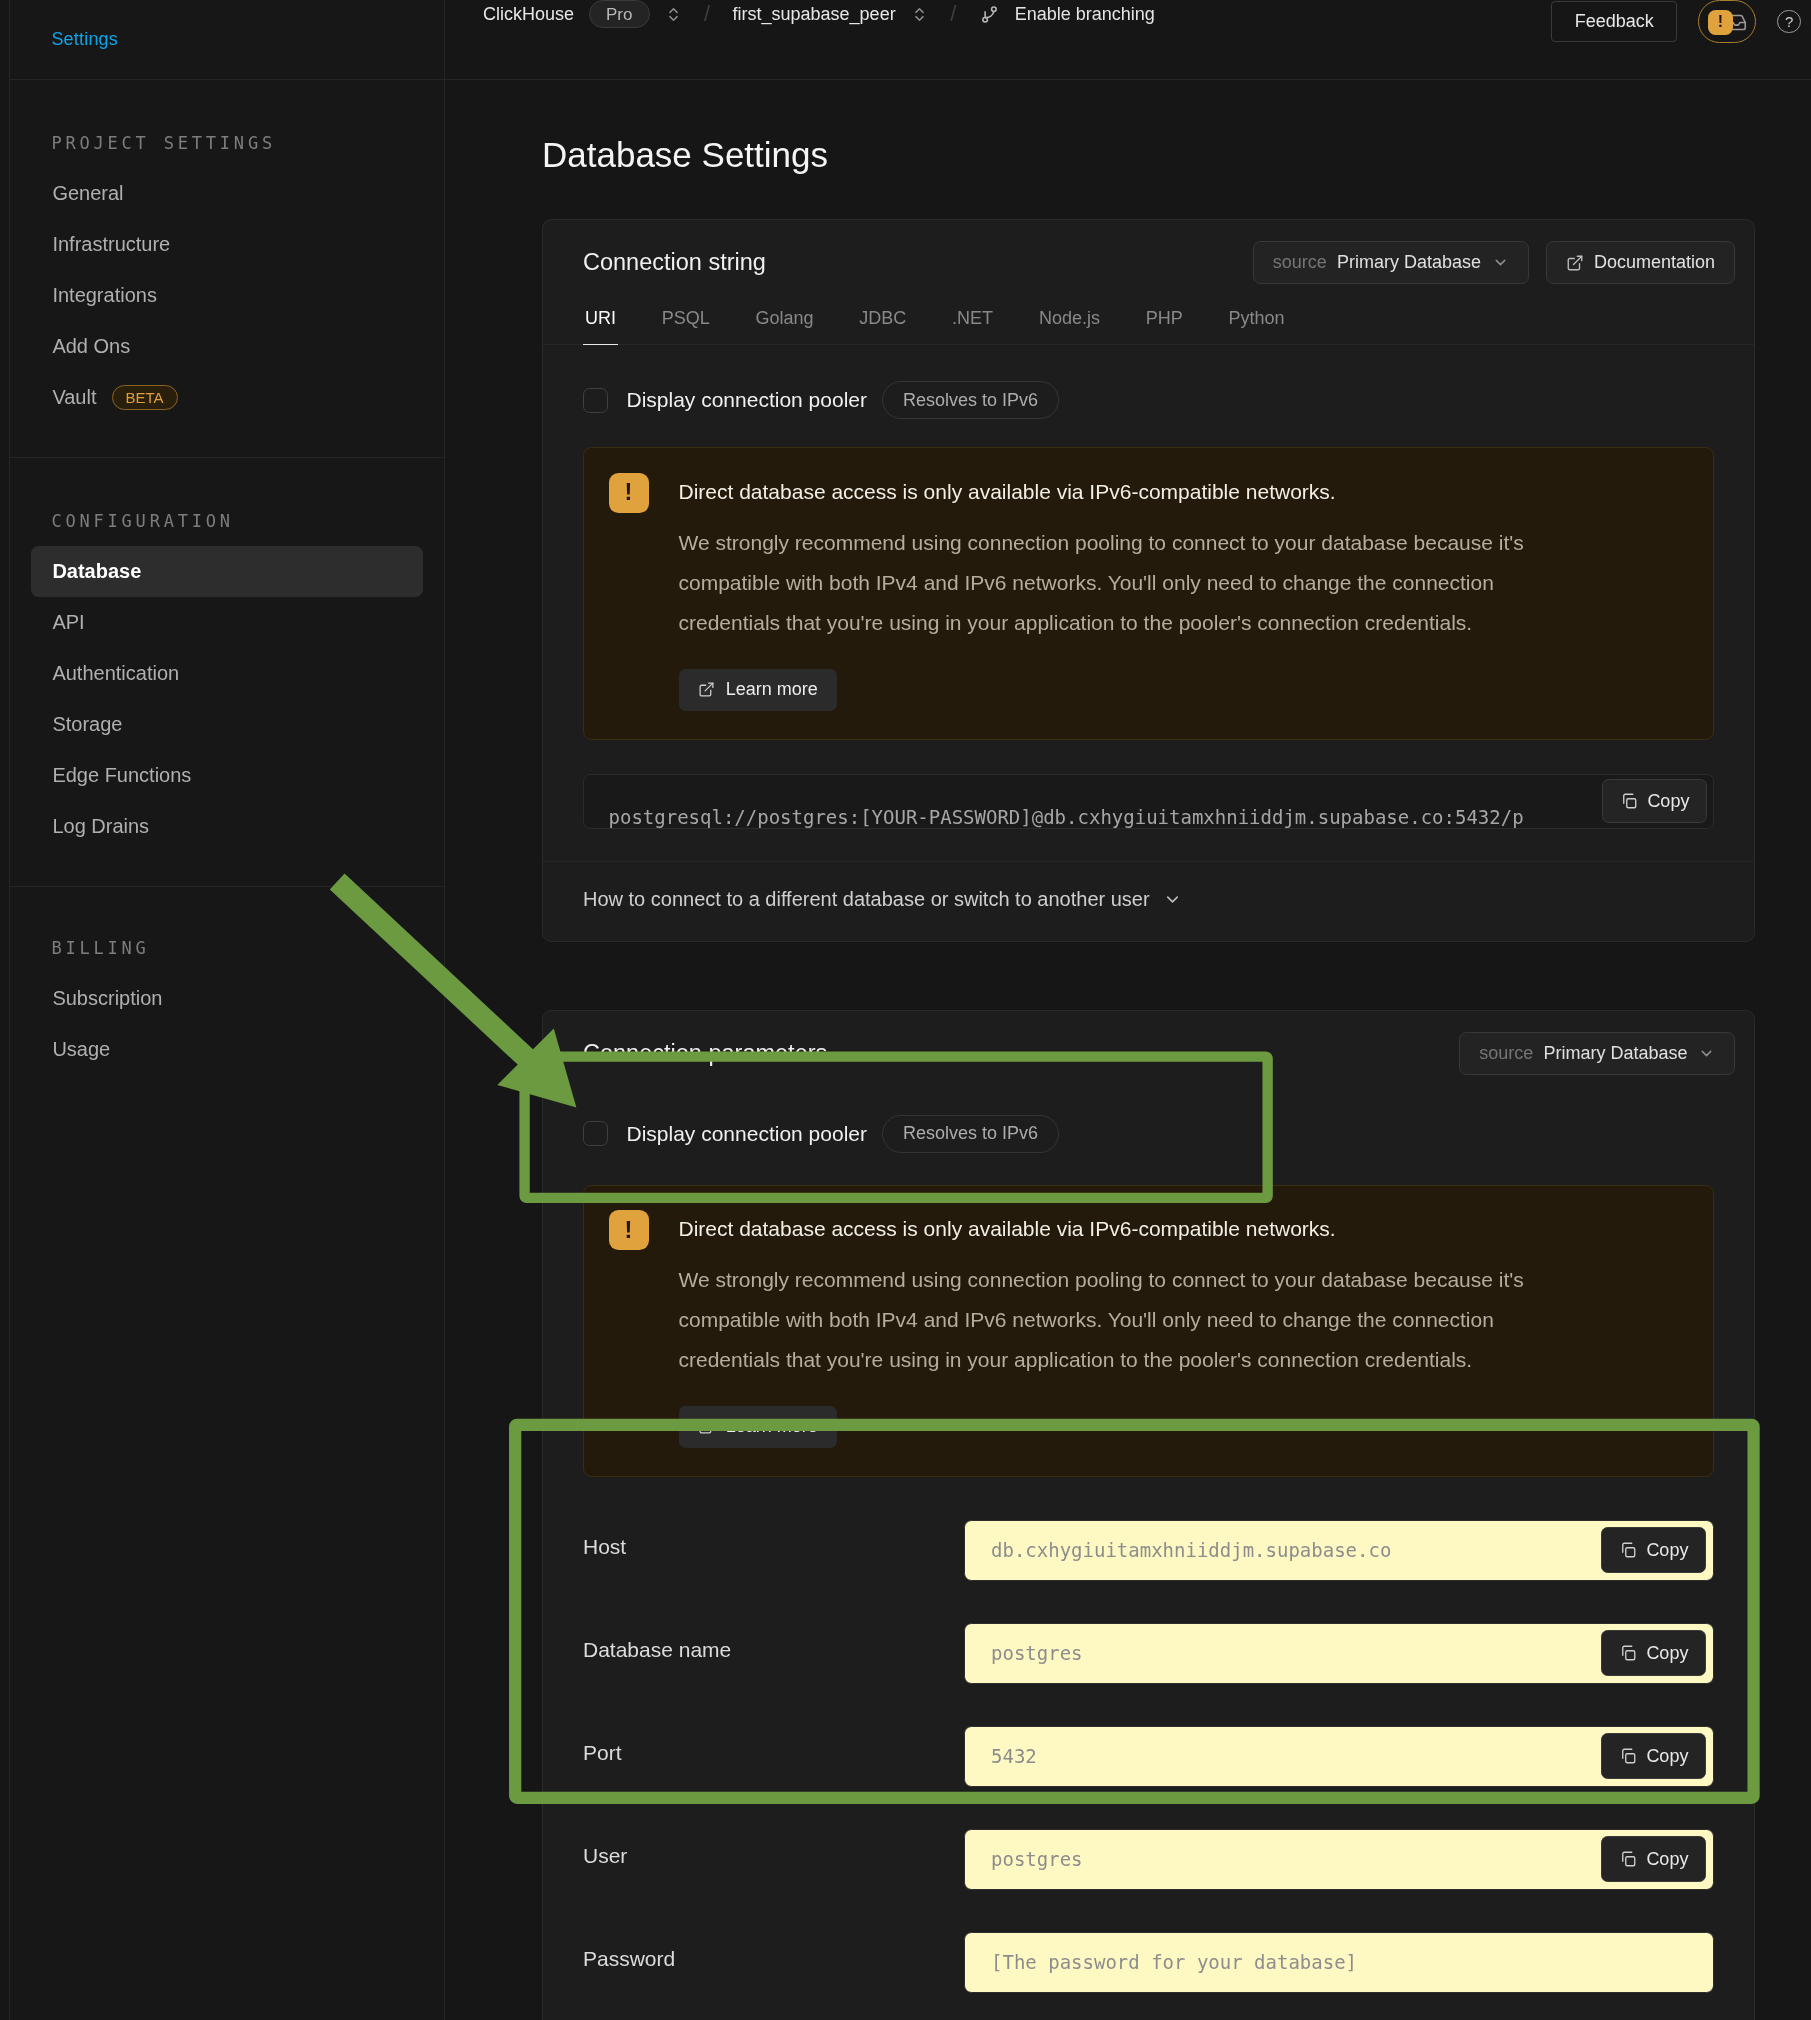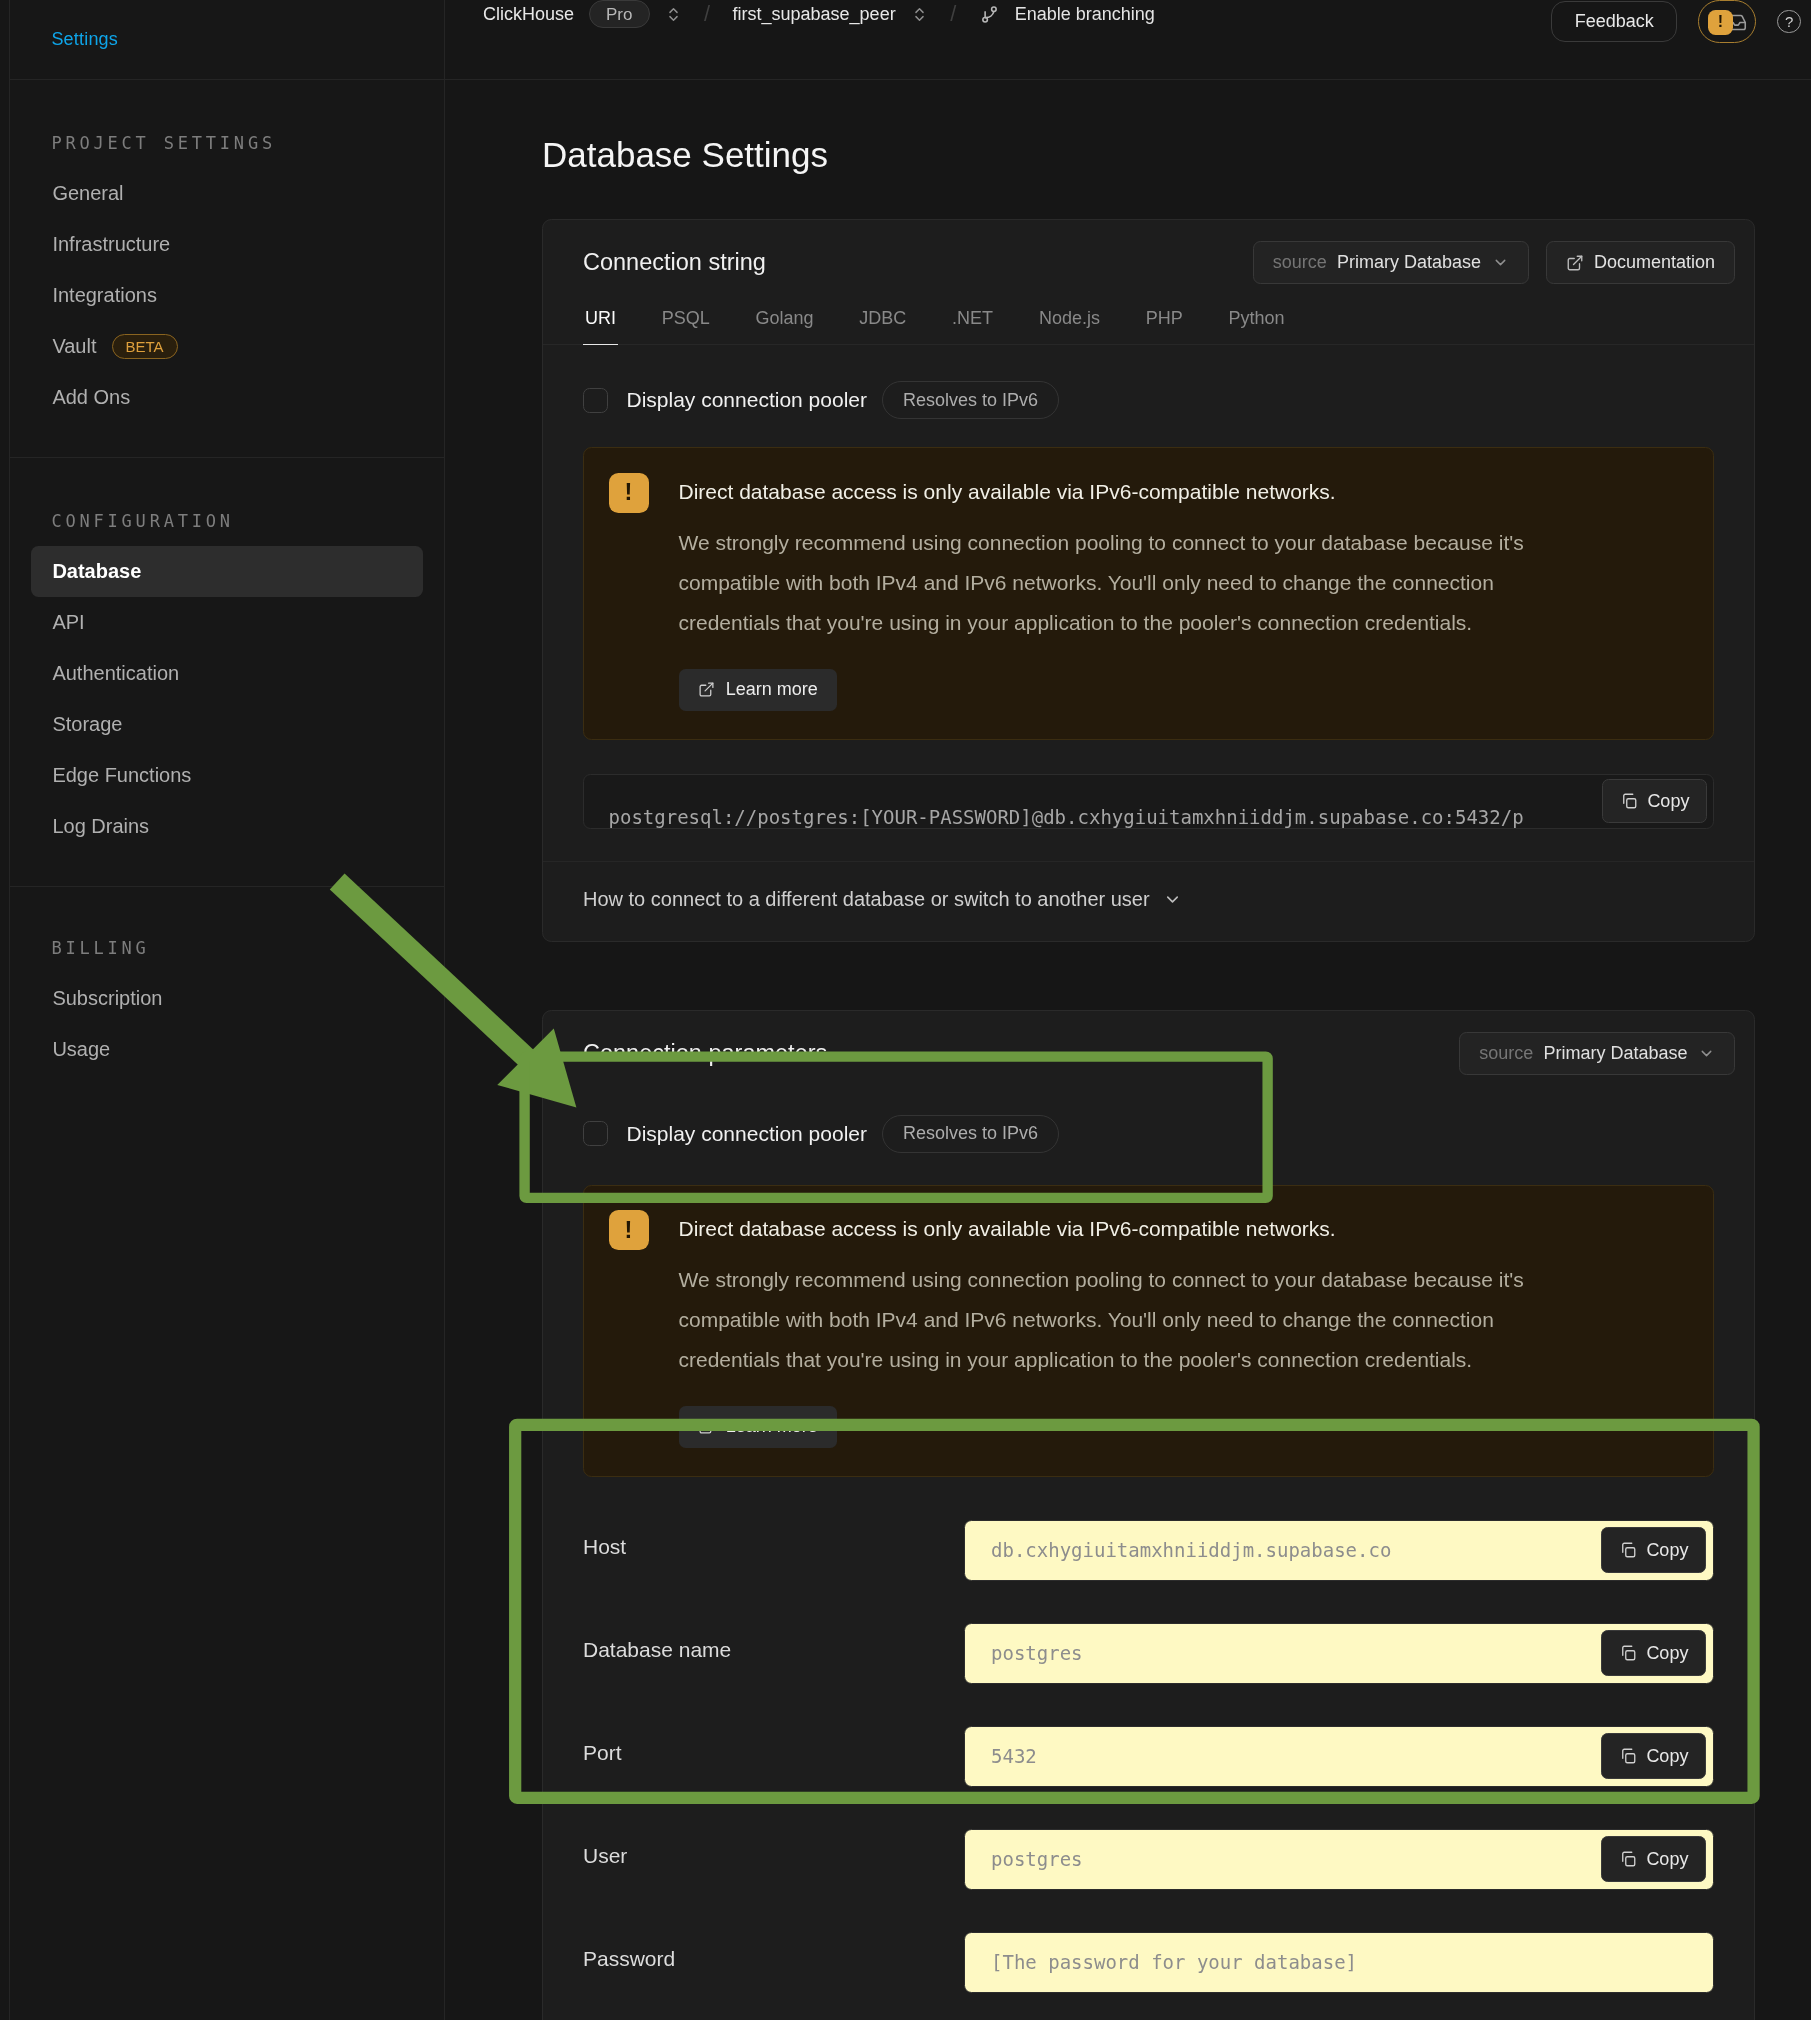--- a/index.html
+++ b/index.html
@@ -21,21 +21,21 @@
   
   .main-header { position:absolute; left:445px; top:0; right:0; height:80px; border-bottom:0.9px solid #252525; display:flex; align-items:flex-start; padding:0 5.6px 0 38px; }
   .bc { display:flex; align-items:center; gap:15px; }
   .bc-org { font-size:18px; color:#e8e8e8; }
   .plan-pill { font-size:17px; color:#b8b8b8; border:0.9px solid #3a3a3a; background:#242424; border-radius:941px; padding:4.7px 16px; line-height:1; }
   .slash { color:#3f3f3f; font-size:21.7px; margin:0 7.5px; }
   .bc-project { font-size:18px; color:#e8e8e8; }
   .bc-branch { font-size:18px; color:#e4e4e4; }
   .icon { display:inline-flex; align-items:center; justify-content:center; }
   .hdr-right { margin-left:auto; display:flex; align-items:center; gap:21px; padding-right:0; }
-  .feedback-btn { height:41px; border:0.9px solid #3a3a3a; border-radius:14px; background:transparent; display:flex; align-items:center; padding:0 22.6px; font-size:18px; color:#e8e8e8; cursor:pointer; }
+  .feedback-btn { height:41px; border:0.9px solid #3a3a3a; border-radius:4px; background:transparent; display:flex; align-items:center; padding:0 22.6px; font-size:18px; color:#e8e8e8; cursor:pointer; }
   .notif-btn { width:58px; height:43px; border:0.9px solid #a87e2f; border-radius:22.6px; display:flex; align-items:center; justify-content:center; position:relative; cursor:pointer; }
   .notif-badge { position:absolute; left:8.5px; top:8.5px; width:25.4px; height:25.4px; background:#dfa23c; border-radius:7.5px; color:#221603; font-weight:800; font-size:16px; display:flex; align-items:center; justify-content:center; z-index:2; }
   .notif-inbox { position:absolute; right:8.5px; top:11.3px; color:#9a9a9a; }
   .help-btn { width:23.5px; height:23.5px; border:1.4px solid #9a9a9a; border-radius:50%; color:#cfcfcf; font-size:15px; display:flex; align-items:center; justify-content:center; margin-right:5.6px; cursor:pointer; }
 
   
   .content { position:absolute; left:445px; top:80px; right:0; bottom:0; }
   .page-title { margin:55px 0 0 97px; font-size:35px; font-weight:400; color:#f5f5f5; }
   .card { width:1213px; margin-left:97px; background:#1d1d1d; border:0.9px solid #2a2a2a; border-radius:9.4px; }
   .card-1 { margin-top:44px; }
@@ -95,26 +95,26 @@
       <div class="nav-item">
           <span>General</span>
         </div>
       <div class="nav-item">
           <span>Infrastructure</span>
         </div>
       <div class="nav-item">
           <span>Integrations</span>
         </div>
       <div class="nav-item">
+          <span>Add Ons</span>
+        </div>
+      <div class="nav-item">
         <span>Vault</span>
         <span class="beta-badge">BETA</span>
       </div>
-      <div class="nav-item">
-          <span>Add Ons</span>
-        </div>
 
       <div class="nav-divider"></div>
       <div class="nav-section-header">CONFIGURATION</div>
       <div class="nav-item active">
           <span>Database</span>
         </div>
       <div class="nav-item">
           <span>API</span>
         </div>
       <div class="nav-item">

